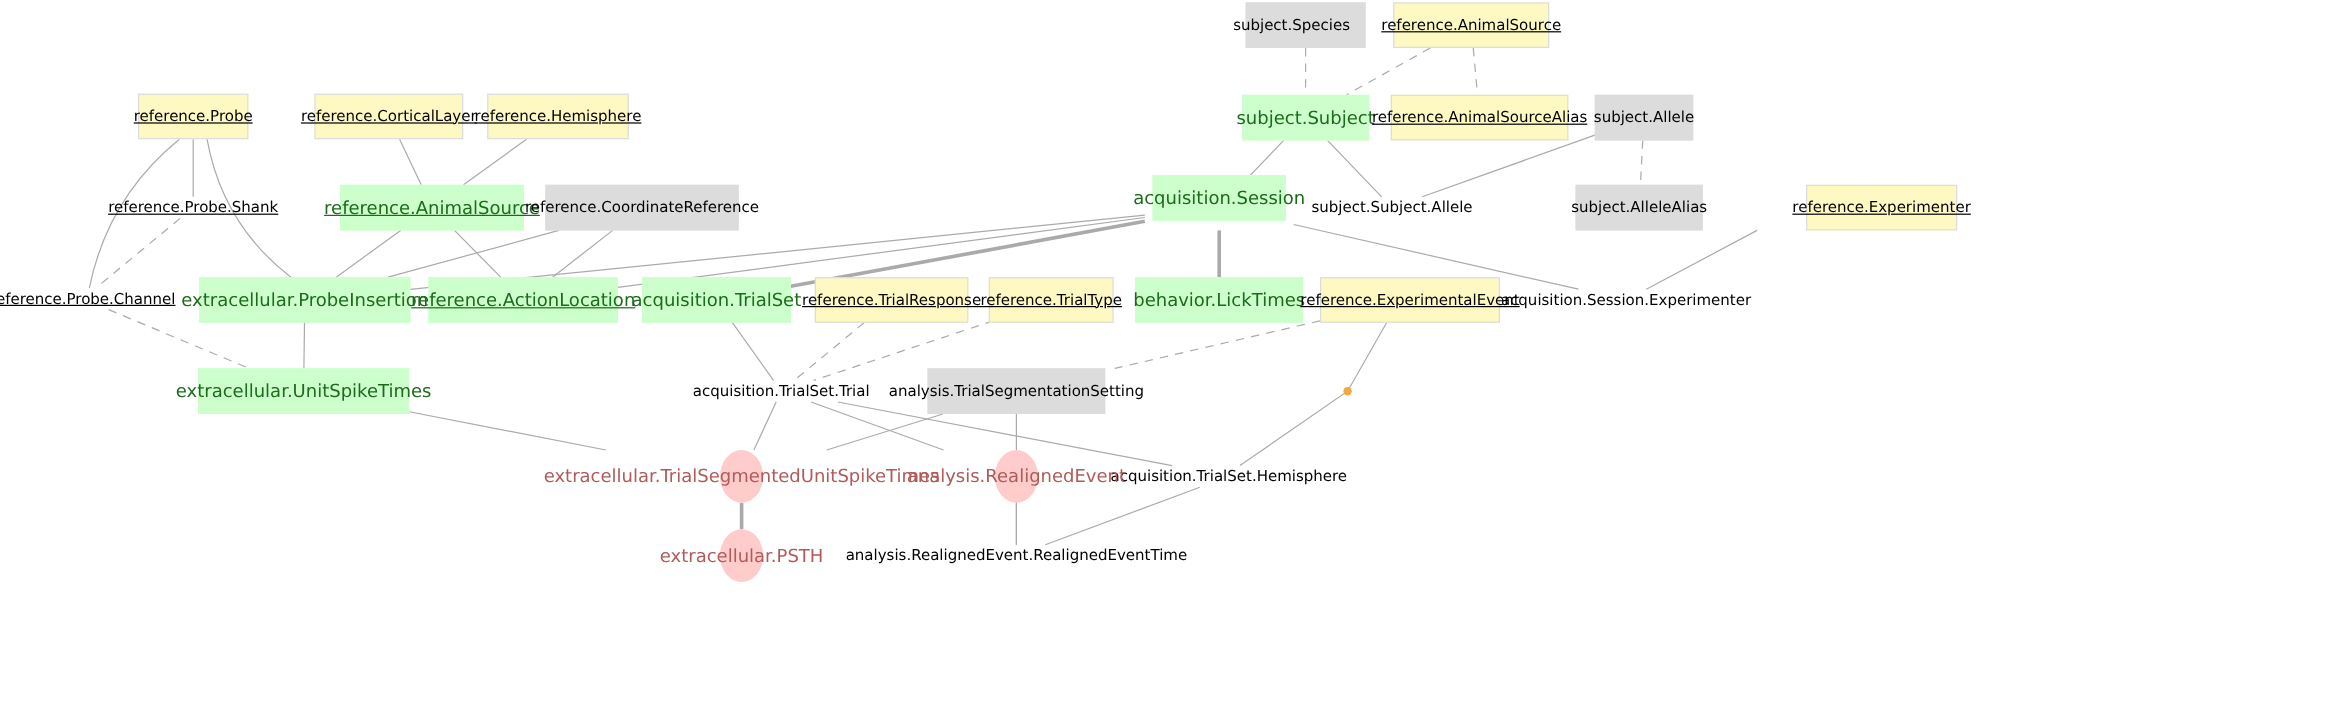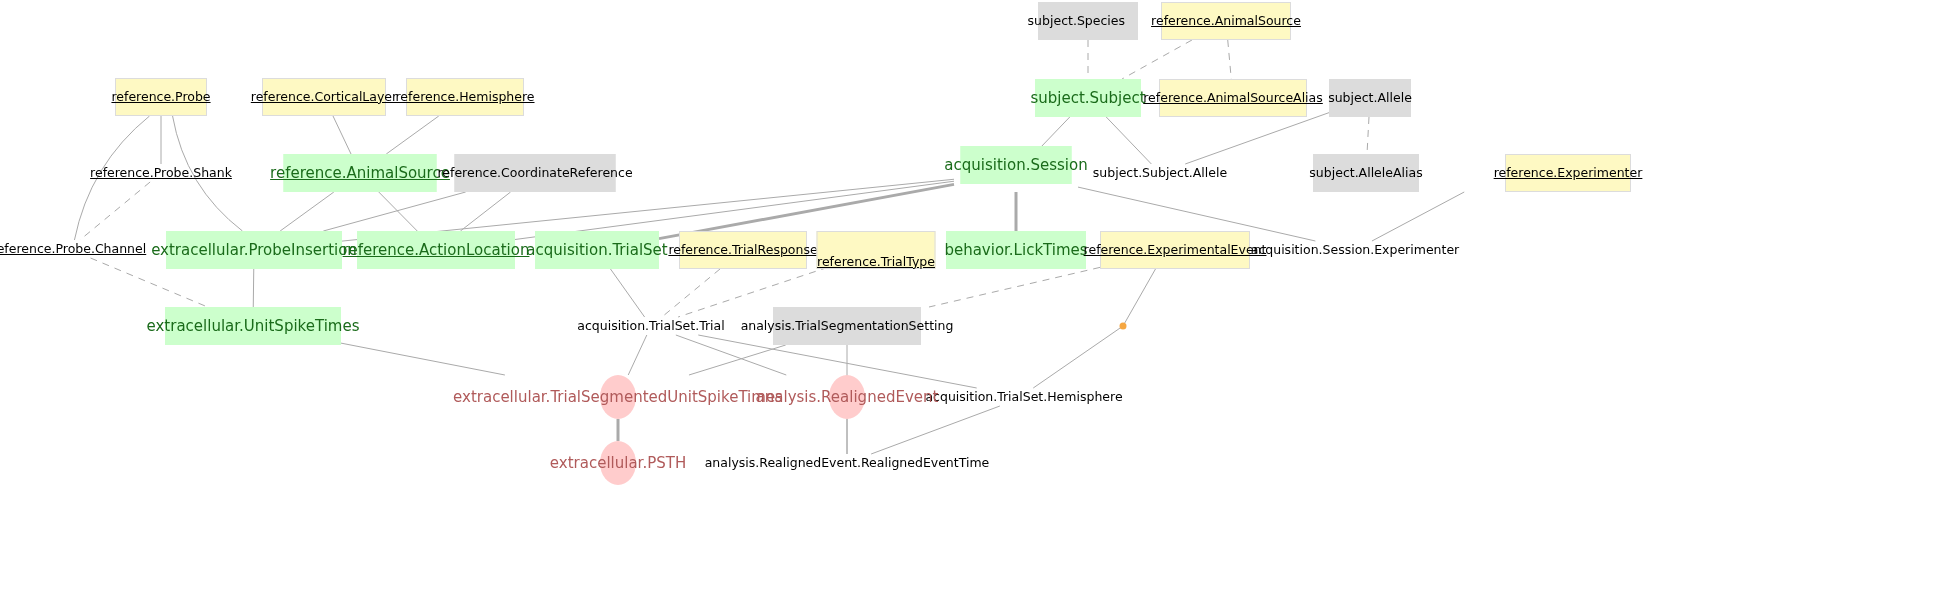--- a/index.html
+++ b/index.html
@@ -189,21 +189,21 @@
       </div>
       <div class="node n-green ul" style="width: 158px; left: 436px; top: 250px;">
         <span class="lbl">reference.ActionLocation</span>
       </div>
       <div class="node n-green" style="width: 124px; left: 597px; top: 250px;">
         <span class="lbl">acquisition.TrialSet</span>
       </div>
       <div class="node n-grey" style="width: 128px; left: 743px; top: 250px;">
         <span class="lbl">reference.TrialResponse</span>
       </div>
-      <div class="node n-grey" style="width: 119px; left: 876px; top: 250px; align-items: flex-end;">
+      <div class="node n-grey" style="width: 104px; left: 876px; top: 250px;">
         <span class="lbl">reference.TrialType</span>
       </div>
       <div class="node n-green" style="width: 140px; left: 1016px; top: 250px;">
         <span class="lbl">behavior.LickTimes</span>
       </div>
       <div class="node n-grey" style="width: 150px; left: 1175px; top: 250px;">
         <span class="lbl">reference.ExperimentalEvent</span>
       </div>
       <div class="node n-text" style="left: 1355px; top: 250px;">
         <span class="lbl">acquisition.Session.Experimenter</span>

